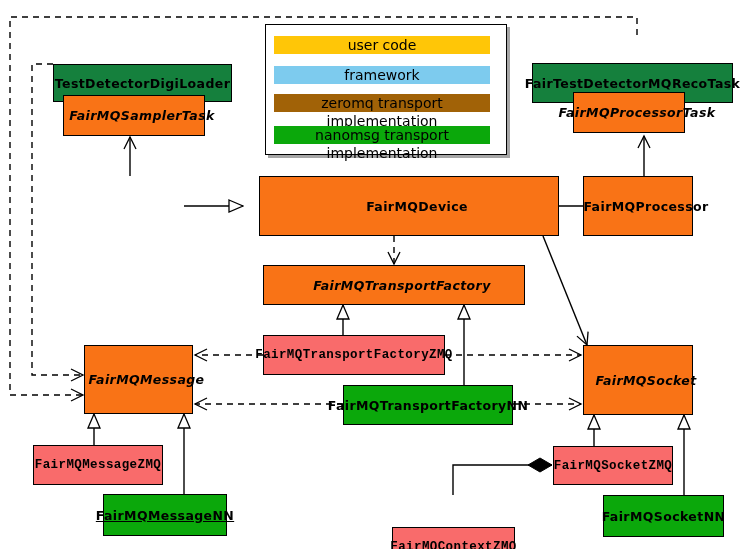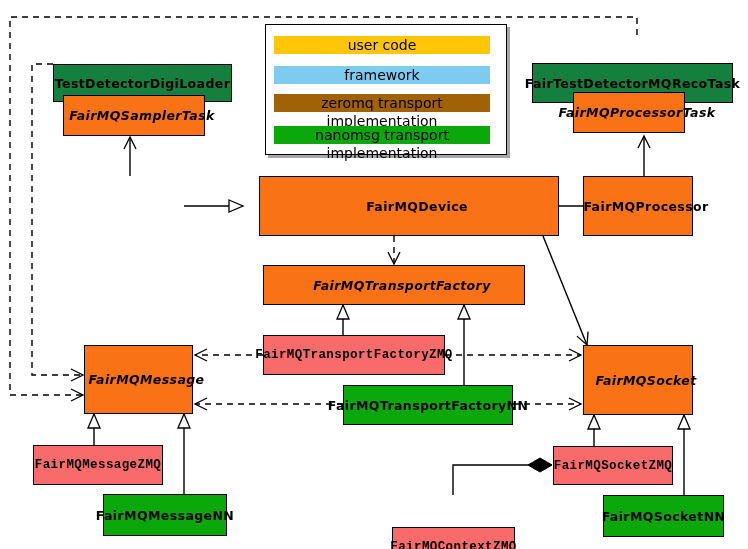--- a/index.html
+++ b/index.html
@@ -102,21 +102,21 @@
   <div class="node c-zmq" style="left:263px;top:335px;width:182px;height:40px;">FairMQTransportFactoryZMQ</div>
 
   <div class="node c-nn" style="left:343px;top:385px;width:170px;height:40px;">FairMQTransportFactoryNN</div>
 
   <div class="node c-fw abstract" style="left:84px;top:345px;width:109px;height:69px;">FairMQMessage</div>
 
   <div class="node c-fw abstract" style="left:583px;top:345px;width:110px;height:70px;">FairMQSocket</div>
 
   <div class="node c-zmq" style="left:33px;top:445px;width:130px;height:40px;">FairMQMessageZMQ</div>
 
-  <div class="node c-nn" style="left:103px;top:494px;width:124px;height:42px;">FairMQMessageNN</div>
+  <div class="node c-nn" style="left:103px;top:494px;width:124px;height:42px;text-decoration:underline;">FairMQMessageNN</div>
 
   <div class="node c-zmq" style="left:553px;top:446px;width:120px;height:39px;text-align:center;">FairMQSocketZMQ</div>
 
   <div class="node c-zmq" style="left:392px;top:495px;width:123px;height:40px;margin-top:32px;">FairMQContextZMQ</div>
 
   <div class="node c-nn" style="left:603px;top:495px;width:121px;height:42px;">FairMQSocketNN</div>
 
 </div>
 
 </body></html>

